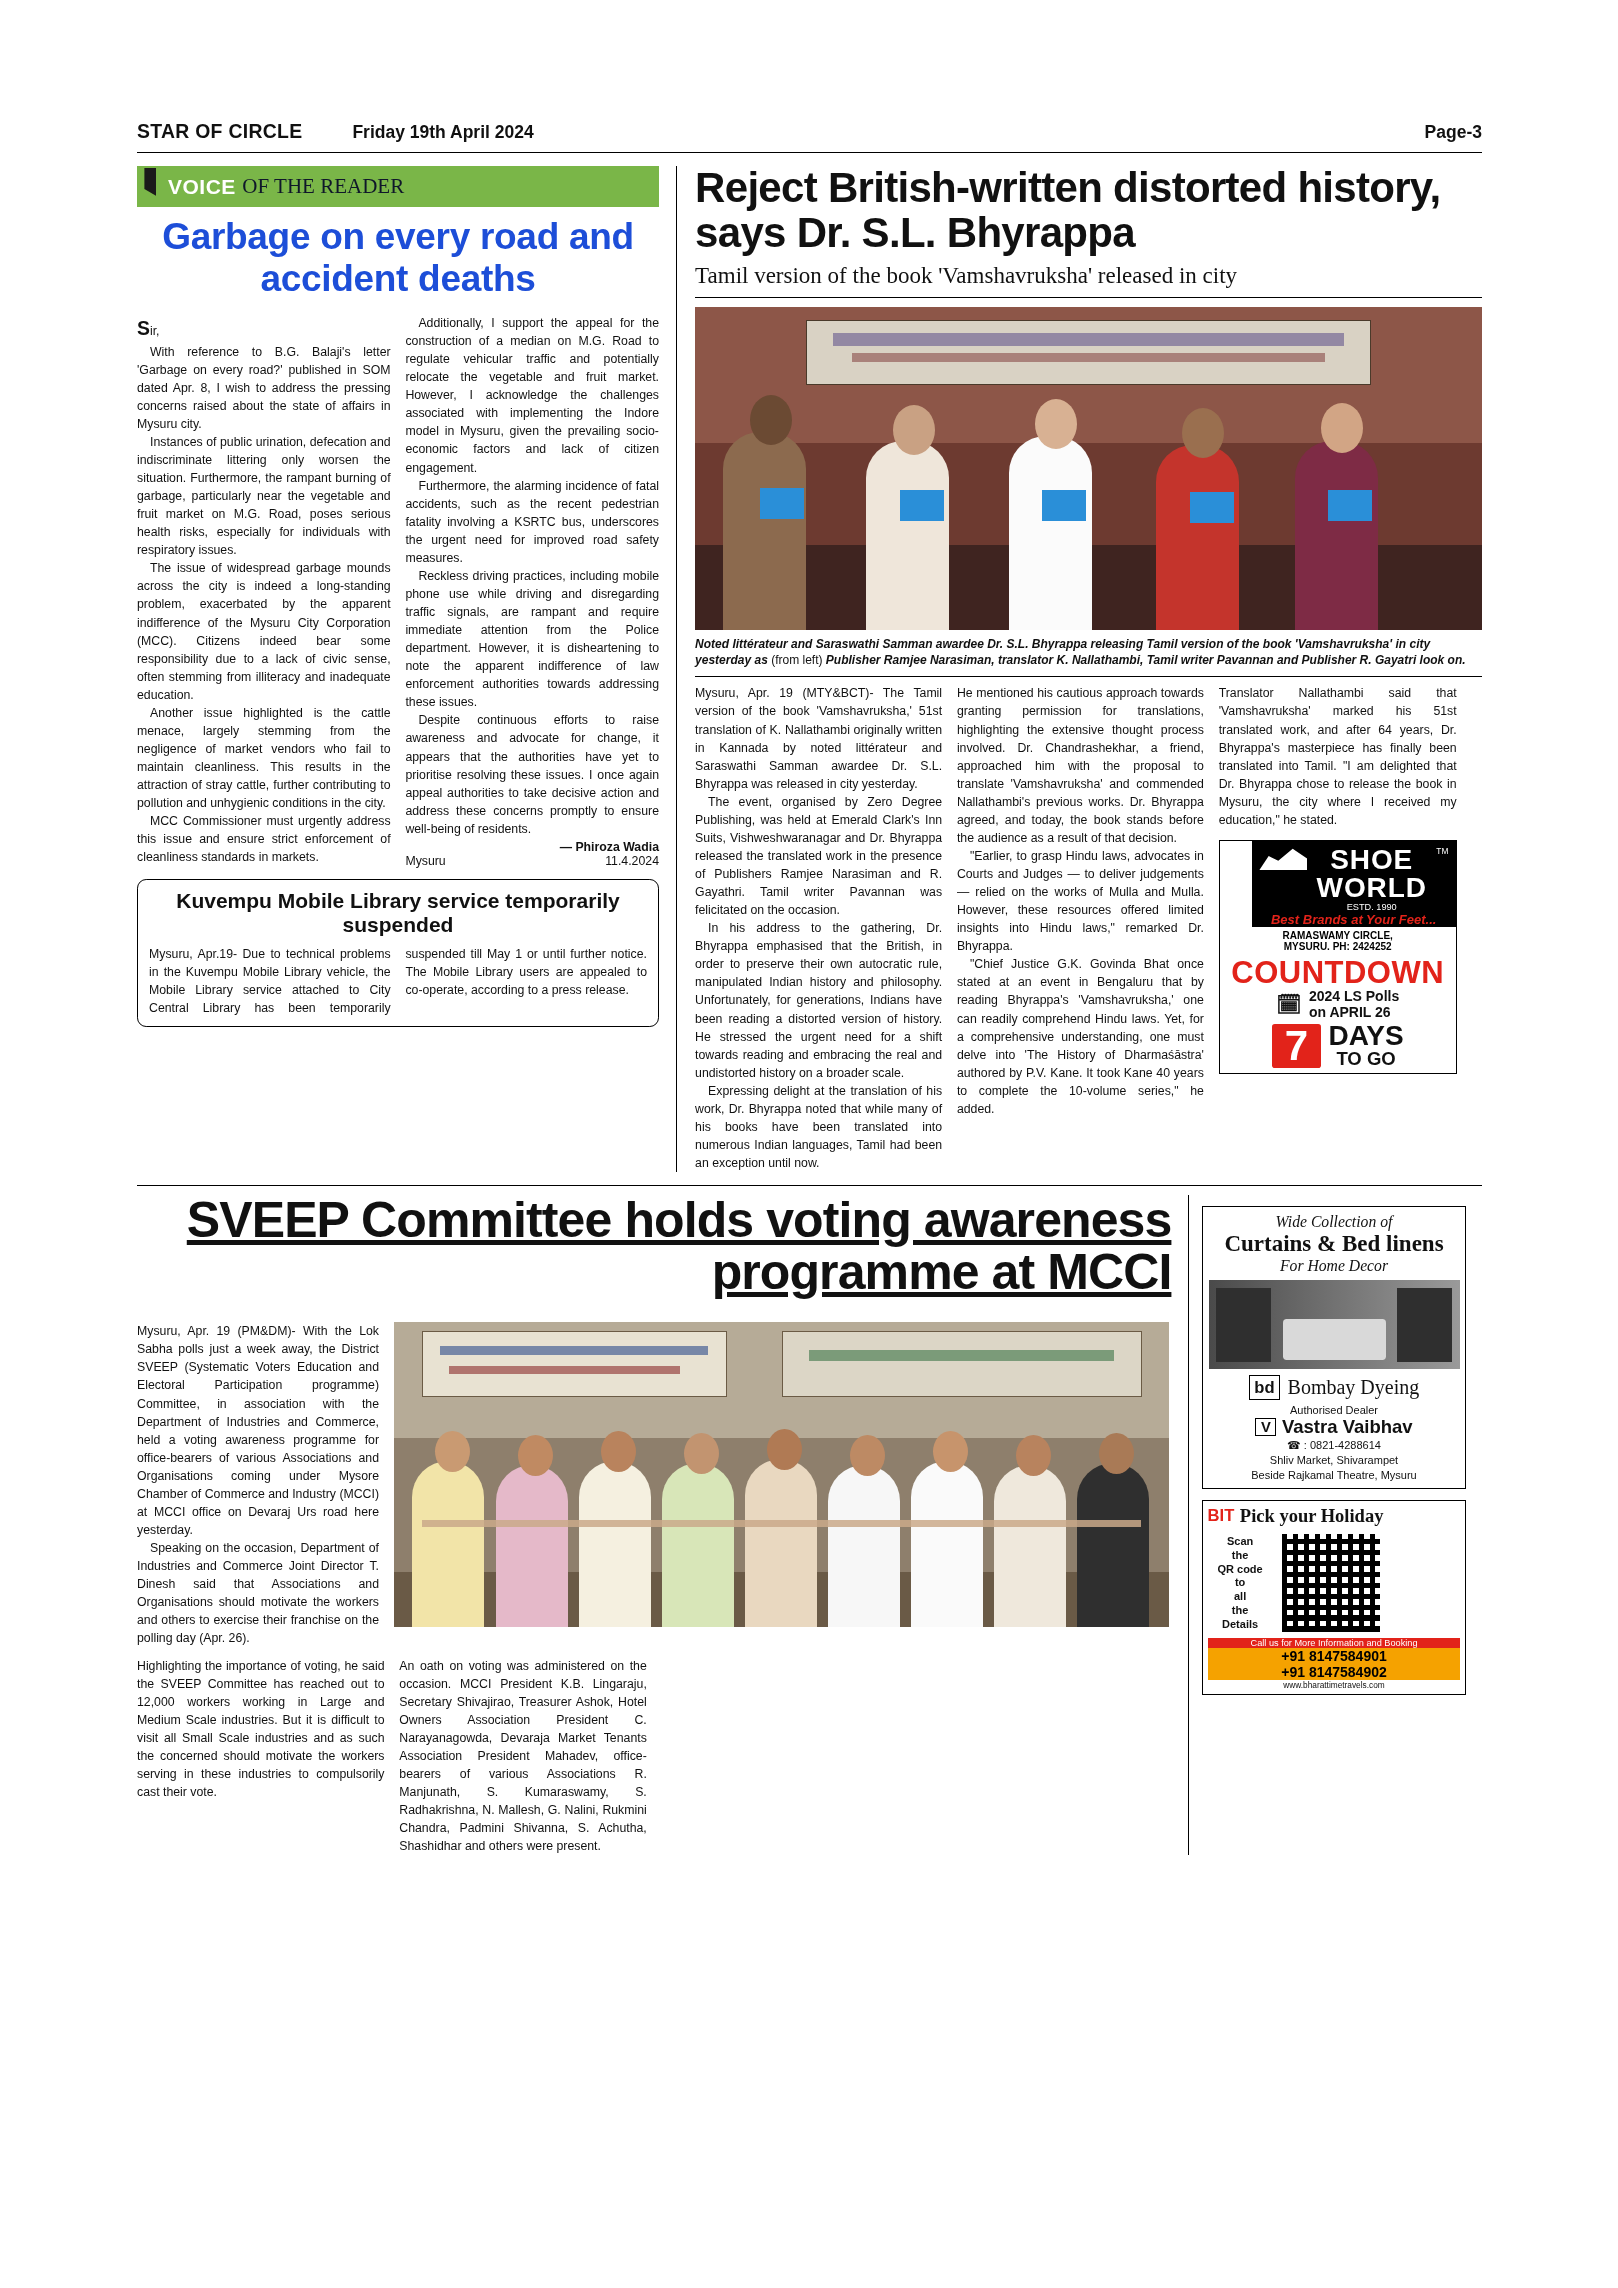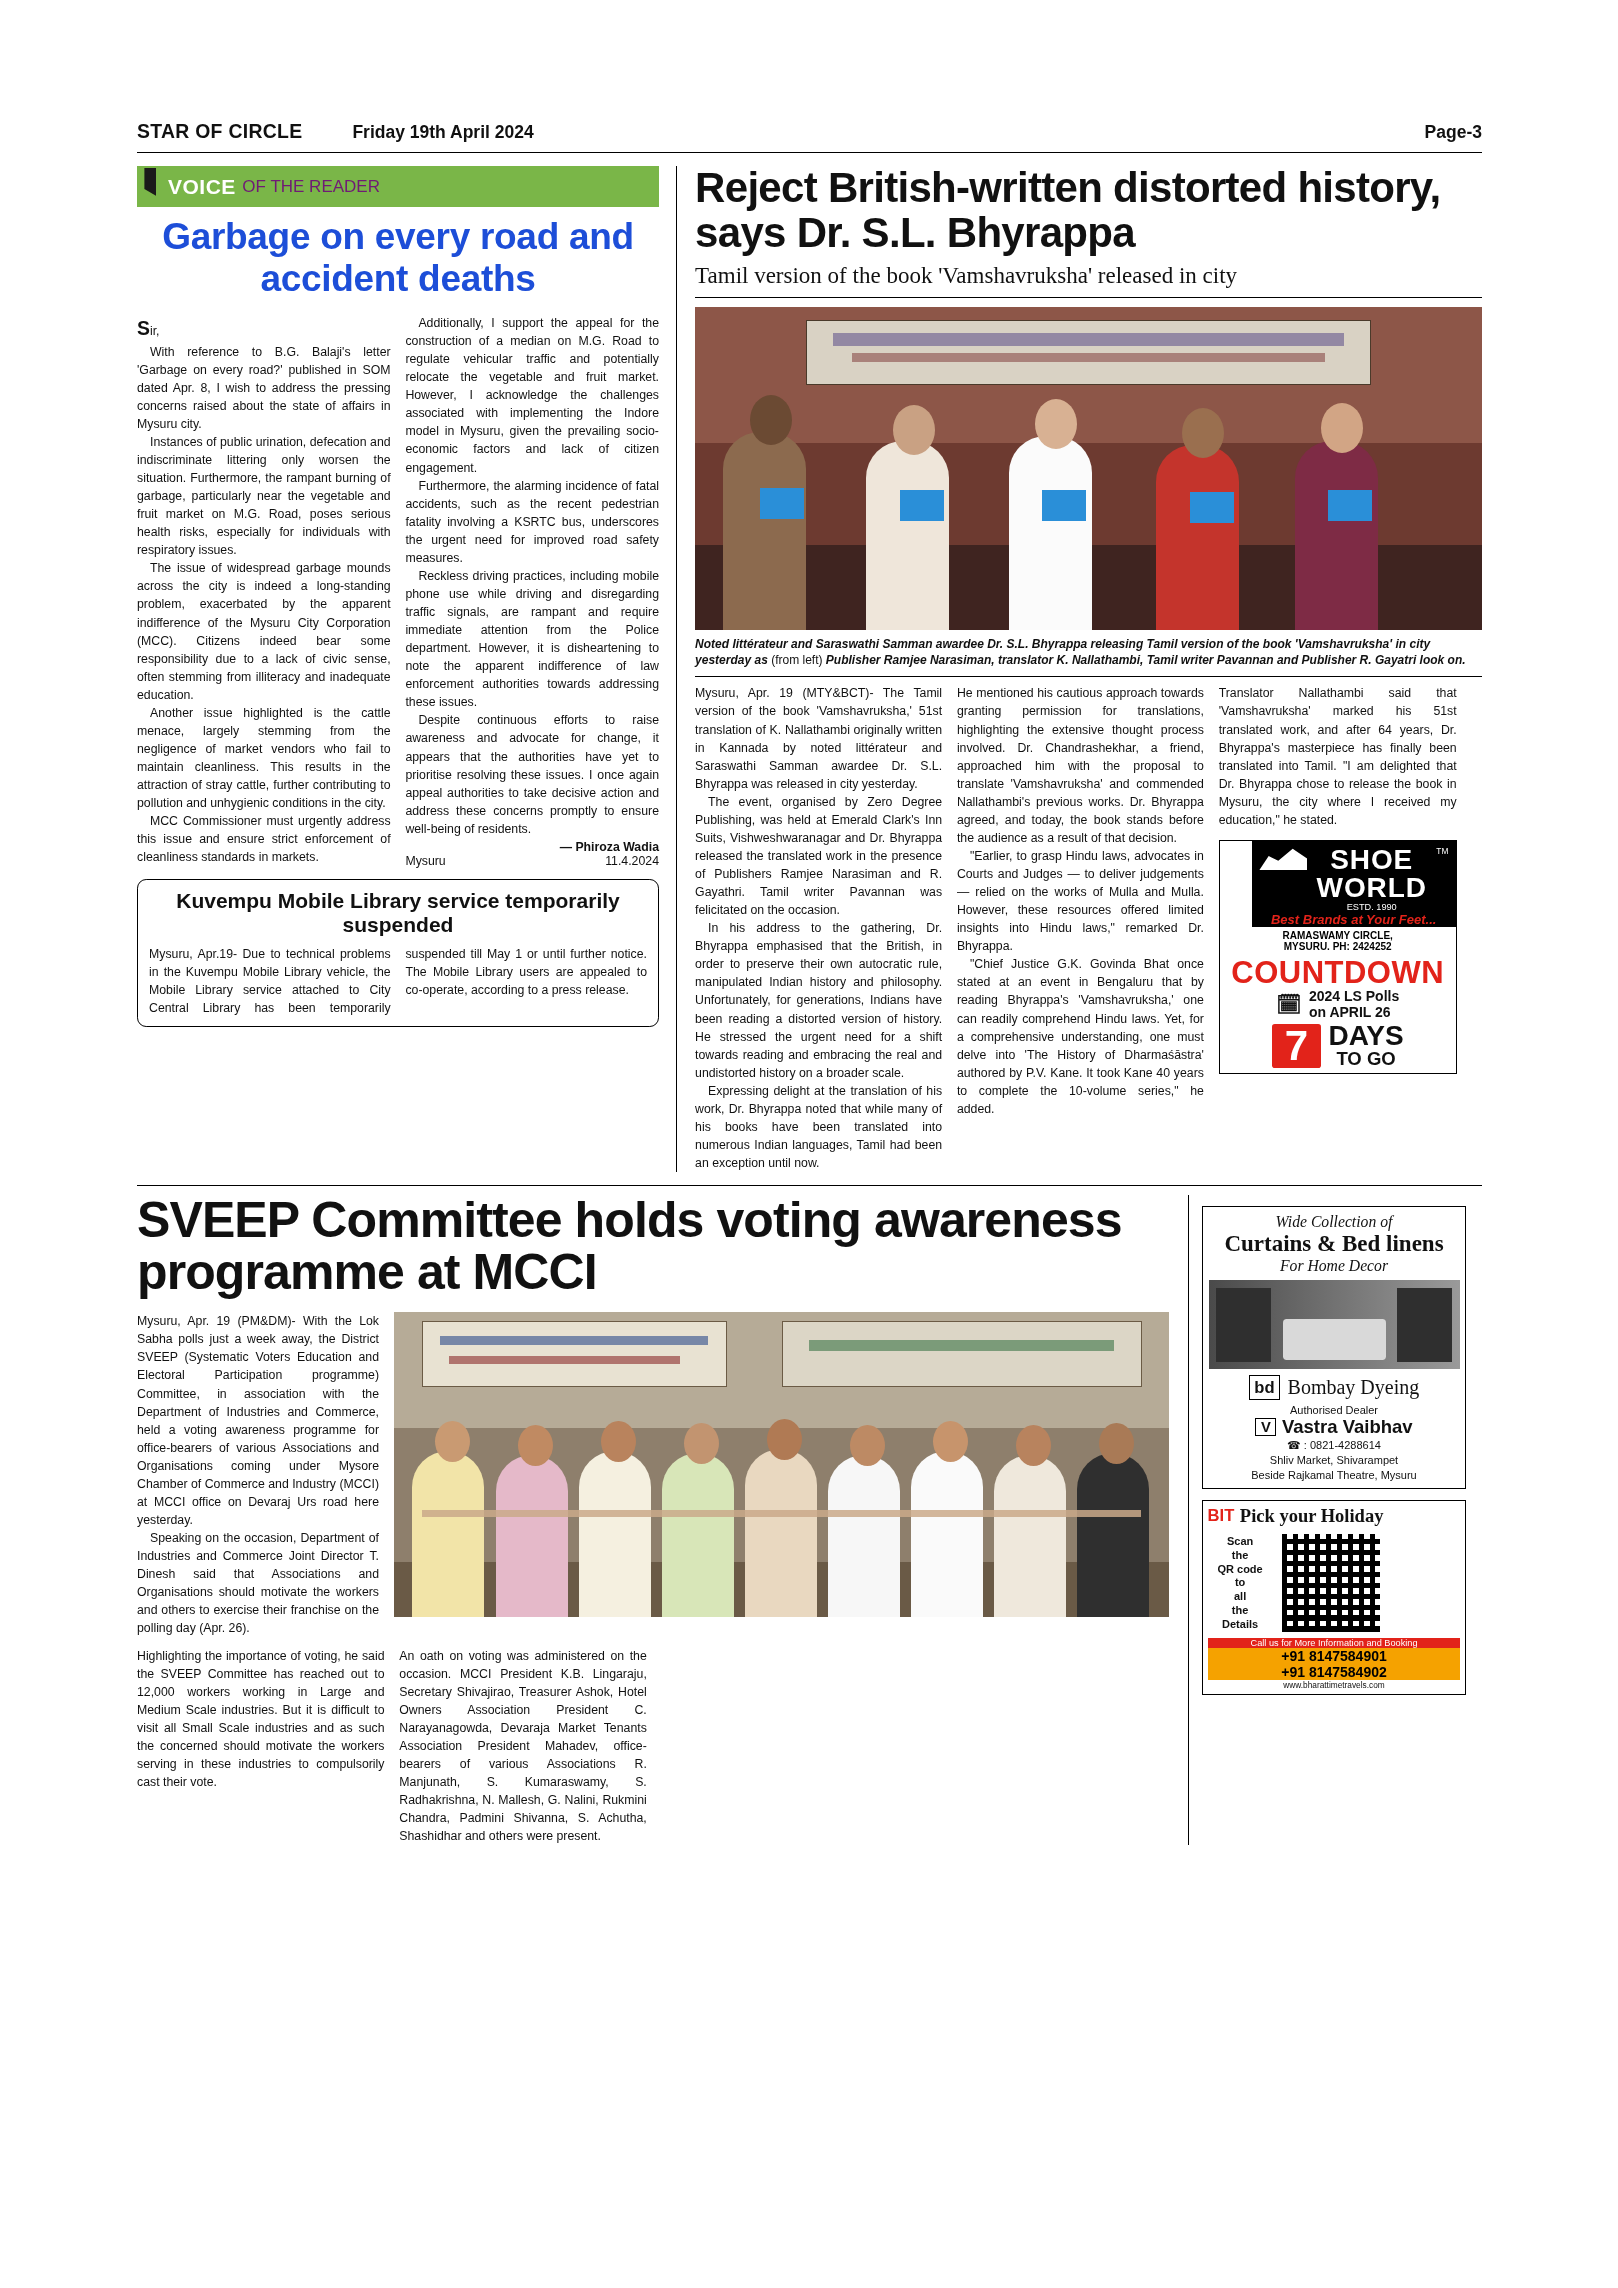--- a/index.html
+++ b/index.html
@@ -44,21 +44,21 @@
     height: 41px;
     display: flex; align-items: center;
     padding-left: 31px;
     margin-bottom: 9.2px;
   }
   .voice-banner .flag2 {
     position:absolute; left:7.4px; top:1.8px; width:12px; height:28px; background:#1a1a1a;
     clip-path: polygon(0 0, 100% 0, 100% 100%, 0 75%);
   }
   .voice-bold { font-weight: bold; font-size: 21px; color: #fff; letter-spacing:0.5px; }
-  .voice-light { font-weight: 300; font-size: 17px; color: #701a75; margin-left: 6.5px; }
+  .voice-light { font-weight: 300; font-size: 21px; color: #0f172a; margin-left: 6.5px; font-family: Liberation Serif, serif; }
 
   .letter-headline {
     color: #1d4ed8;
     font-size: 37px;
     font-weight: bold;
     line-height: 1.12;
     text-align: center;
     margin: 5.5px 0 14.8px 0;
     letter-spacing: -0.3px;
   }
@@ -164,21 +164,21 @@
       repeating-linear-gradient(0deg,#000 0 5.5px,#fff 5.5px 11px);
       background-blend-mode: multiply; border:2.8px solid #fff; }
   .phone { background:#f5a200; color:#000; font-weight:bold; text-align:center; font-size:14px; }
 
   
   .sveep-wrap { margin-top: 13px; border-top: 1.8px solid #000; padding-top: 9.2px; display:flex; }
   .sveep-left { width: 1052px; padding-right: 16.6px; border-right:0.9px solid #000; }
   .sveep-right { width: 277px; padding-left: 13px; }
   .sveep-head {
     font-size: 50px; font-weight: bold; line-height: 1.03; letter-spacing:-0.9px;
-    text-align:left; margin-bottom: 14px;
+    text-align:right; margin-bottom: 24px; text-decoration: underline;
   }
   .sveep-top { display:flex; gap:14.8px; }
   .sveep-col { width: 242px; }
   .sveep-photo { width: 775px; height: 305px; background:#6b5a4a; position:relative; overflow:hidden;}
   .sveep-bottom { display:flex; gap:14.8px; margin-top:9.2px; }
   .sveep-bcol { width: 249px; }
 
   
   .ph-bg { position:absolute; inset:0; }
   .person { position:absolute; bottom:0; width:83px; border-radius:37px 37px 0 0; }

